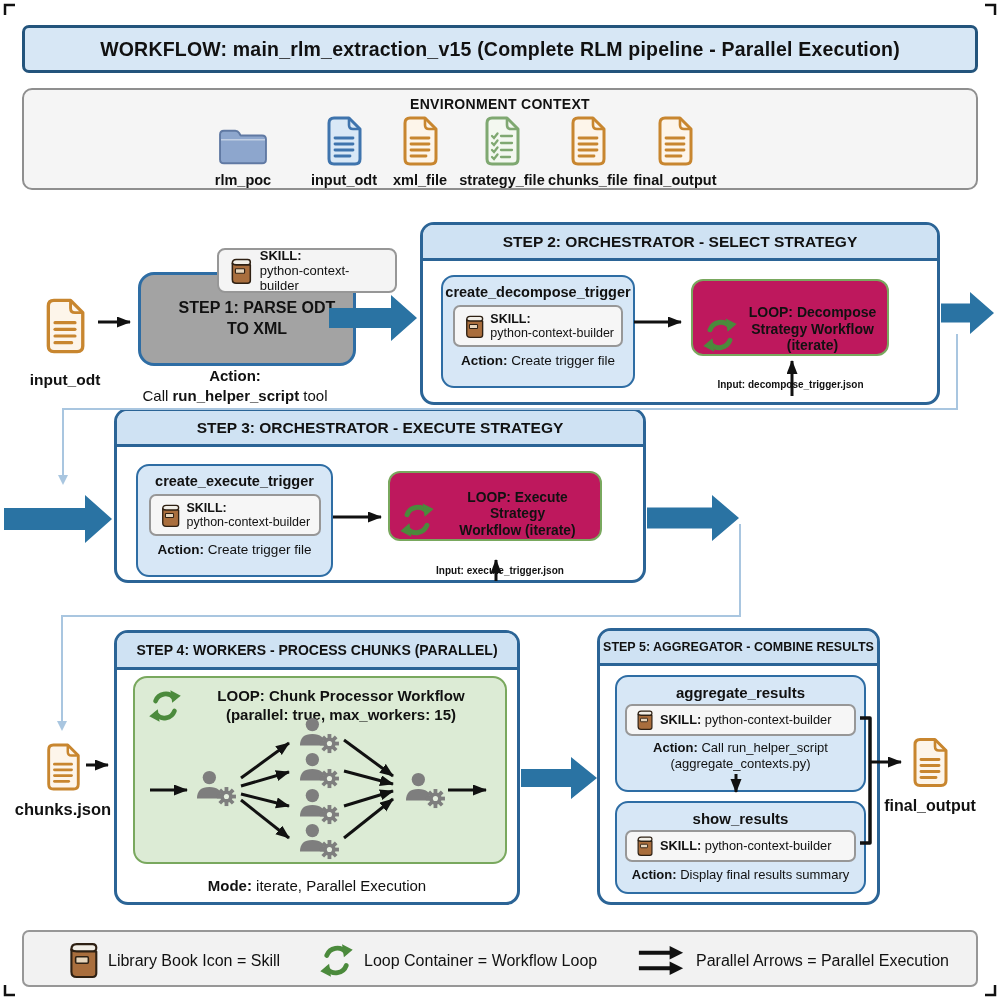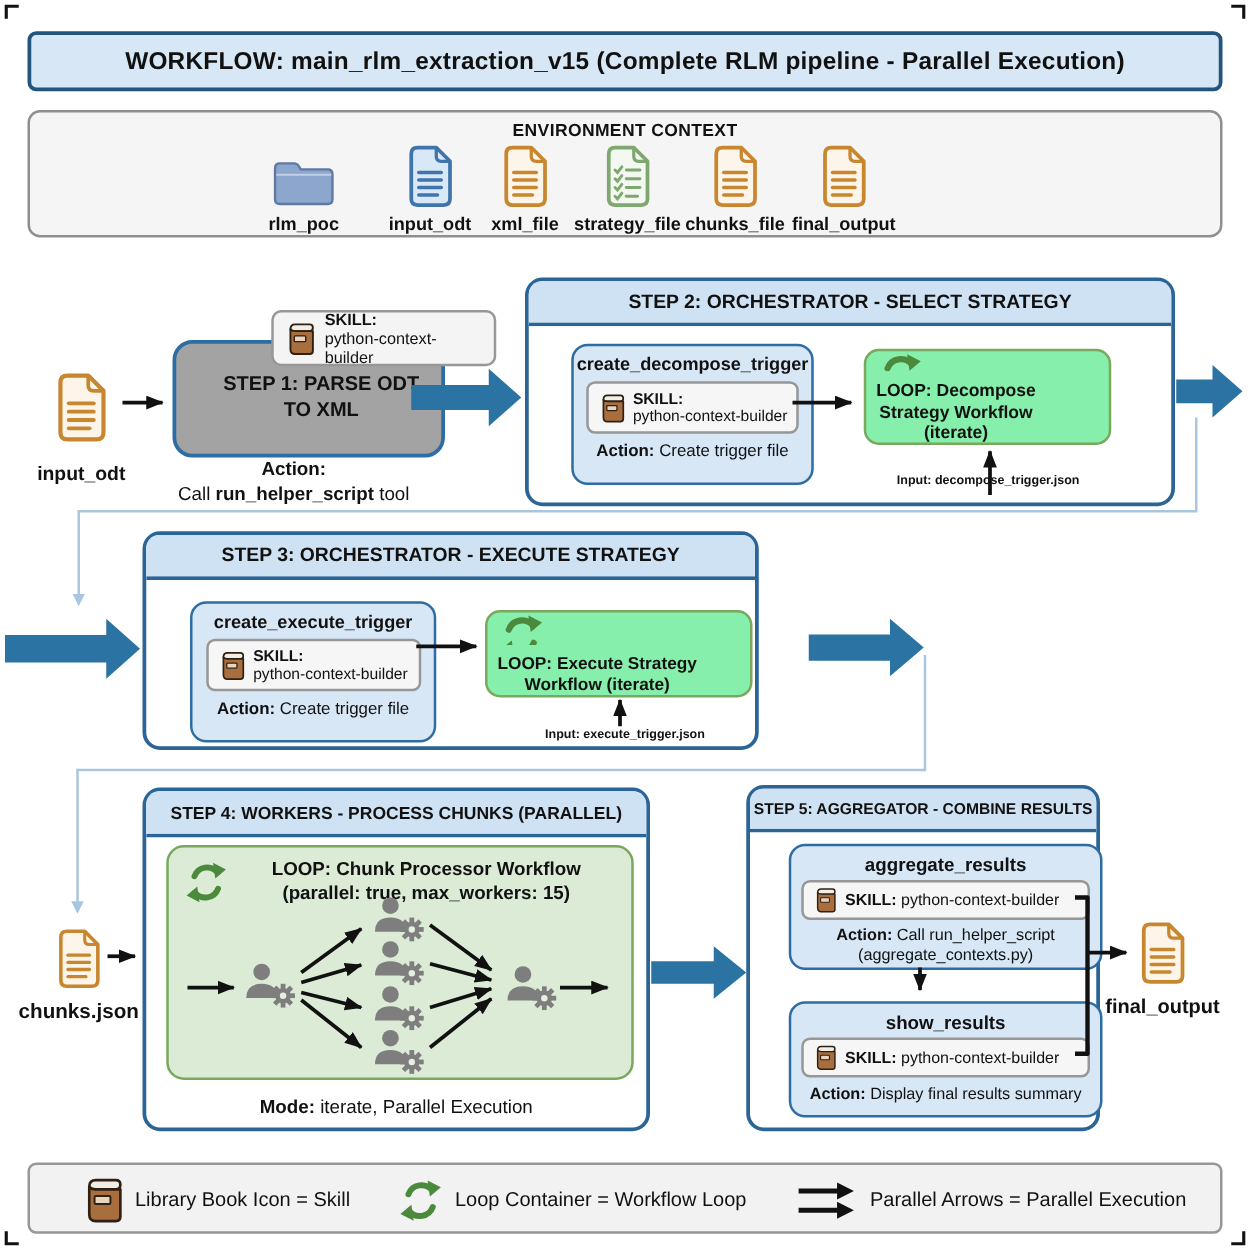--- a/index.html
+++ b/index.html
@@ -17,28 +17,28 @@
   #env-title{left:0;top:6px;width:100%;text-align:center;font-size:14px;font-weight:bold;letter-spacing:.3px;}
   .env-item{top:24px;width:104px;height:74px;text-align:center;}
   .env-item .ic{height:54px;display:flex;align-items:flex-end;justify-content:center;}
   .env-item .lbl{margin-top:4px;font-size:14.5px;font-weight:bold;}
   
   .stepbox{box-sizing:border-box;background:#ffffff;border:3px solid #2b6496;border-radius:14px;}
   .stephdr{position:absolute;left:0;top:0;width:100%;box-sizing:border-box;
     background:#cfe2f3;border-bottom:3px solid #2b6496;border-radius:10px 10px 0 0;
     display:flex;align-items:center;justify-content:center;font-weight:bold;}
   .taskbox{position:absolute;box-sizing:border-box;background:#d7e7f6;border:2.5px solid #2e6da4;
-    border-radius:13px;text-align:center;margin-left:16px;}
+    border-radius:13px;text-align:center;}
   .taskbox .ttl{margin-top:7px;font-size:14.5px;font-weight:bold;white-space:nowrap;}
   .badge{margin:5px auto 0;box-sizing:border-box;background:#f6f6f6;border:2px solid #979797;
     border-radius:7px;display:flex;align-items:center;justify-content:flex-start;
     padding:0 7px;gap:6px;}
   .badge .btxt{text-align:left;line-height:1.15;white-space:nowrap;}
-  .loopbox{position:absolute;box-sizing:border-box;background:#86efac;border:2.5px solid #79a85e;
-    border-radius:12px;display:flex;align-items:flex-start;padding:0 8px;gap:7px;flex-direction:column;}
+  .loopbox{position:absolute;box-sizing:border-box;background:#be185d;border:2.5px solid #79a85e;
+    border-radius:12px;display:flex;align-items:flex-end;padding:0 8px;gap:7px;}
   .looptxt{font-weight:bold;text-align:center;line-height:1.18;flex:1;}
   .action{text-align:center;}
   .inputlbl{position:absolute;text-align:center;font-weight:bold;font-size:10px;white-space:nowrap;}
   
   #step1-box{left:138px;top:272px;width:192px;height:88px;background:#a3a3a3;
     border:3px solid #2e6da4;border-radius:16px;display:flex;flex-direction:column;
     align-items:center;justify-content:center;font-size:16px;font-weight:bold;line-height:1.3;padding-left:20px;}
   #step1-badge{left:217px;top:248px;width:180px;height:45px;background:#f4f4f4;
     border:2px solid #979797;border-radius:8px;box-sizing:border-box;
     display:flex;align-items:center;gap:7px;padding:0 8px;}
@@ -231,21 +231,21 @@
         </svg>
       <div class="looptxt" style="font-size:14px">
         <div>LOOP: Decompose</div>
         <div>Strategy Workflow</div>
         <div>(iterate)</div>
       </div>
     </div>
     <div class="inputlbl" style="left:225px;top:154px;width:285px">Input: decompose_trigger.json</div>
   </div>
 
-  <div class="abs layer1 stepbox" style="left:114px;top:425px;width:493px;height:175px">
+  <div class="abs layer1 stepbox" style="left:114px;top:408px;width:532px;height:175px">
     <div class="stephdr" style="height:36px;font-size:15.5px">STEP 3: ORCHESTRATOR - EXECUTE STRATEGY</div>
     <div class="taskbox" style="left:19px;top:53px;width:197px;height:113px">
       <div class="ttl">create_execute_trigger</div>
       <div class="badge" style="width:172px;height:42px">
         <svg width="23" height="27">
             <use href="#sym-book" width="23" height="27"></use>
           </svg>
         <div class="btxt" style="font-size:12.5px">
           <div><b>SKILL:</b></div>
           <div>python-context-builder</div>
@@ -283,21 +283,21 @@
         <div>(parallel: true, max_workers: 15)</div>
       </div>
     </div>
     <div class="abs" style="left:0;top:244px;width:100%;text-align:center;font-size:15px">
       <b>Mode:</b><span> iterate, Parallel Execution</span>
     </div>
   </div>
 
   <div class="abs layer1 stepbox" style="left:597px;top:628px;width:283px;height:277px">
     <div class="stephdr" style="height:35px;font-size:12.5px">STEP 5: AGGREGATOR - COMBINE RESULTS</div>
-    <div class="taskbox" style="left:15px;top:44px;width:251px;height:101px">
+    <div class="taskbox" style="left:15px;top:44px;width:251px;height:117px">
       <div class="ttl" style="font-size:15px">aggregate_results</div>
       <div class="badge" style="width:231px;height:32px;margin-top:3px">
         <svg width="20" height="24">
             <use href="#sym-book" width="20" height="24"></use>
           </svg>
         <div class="btxt" style="font-size:12.8px"><b>SKILL:</b><span> python-context-builder</span></div>
       </div>
       <div class="action" style="margin-top:4px;font-size:13px;line-height:1.25">
         <div><b>Action:</b><span> Call run_helper_script</span></div>
         <div><span>(aggregate_contexts.py)</span></div>

